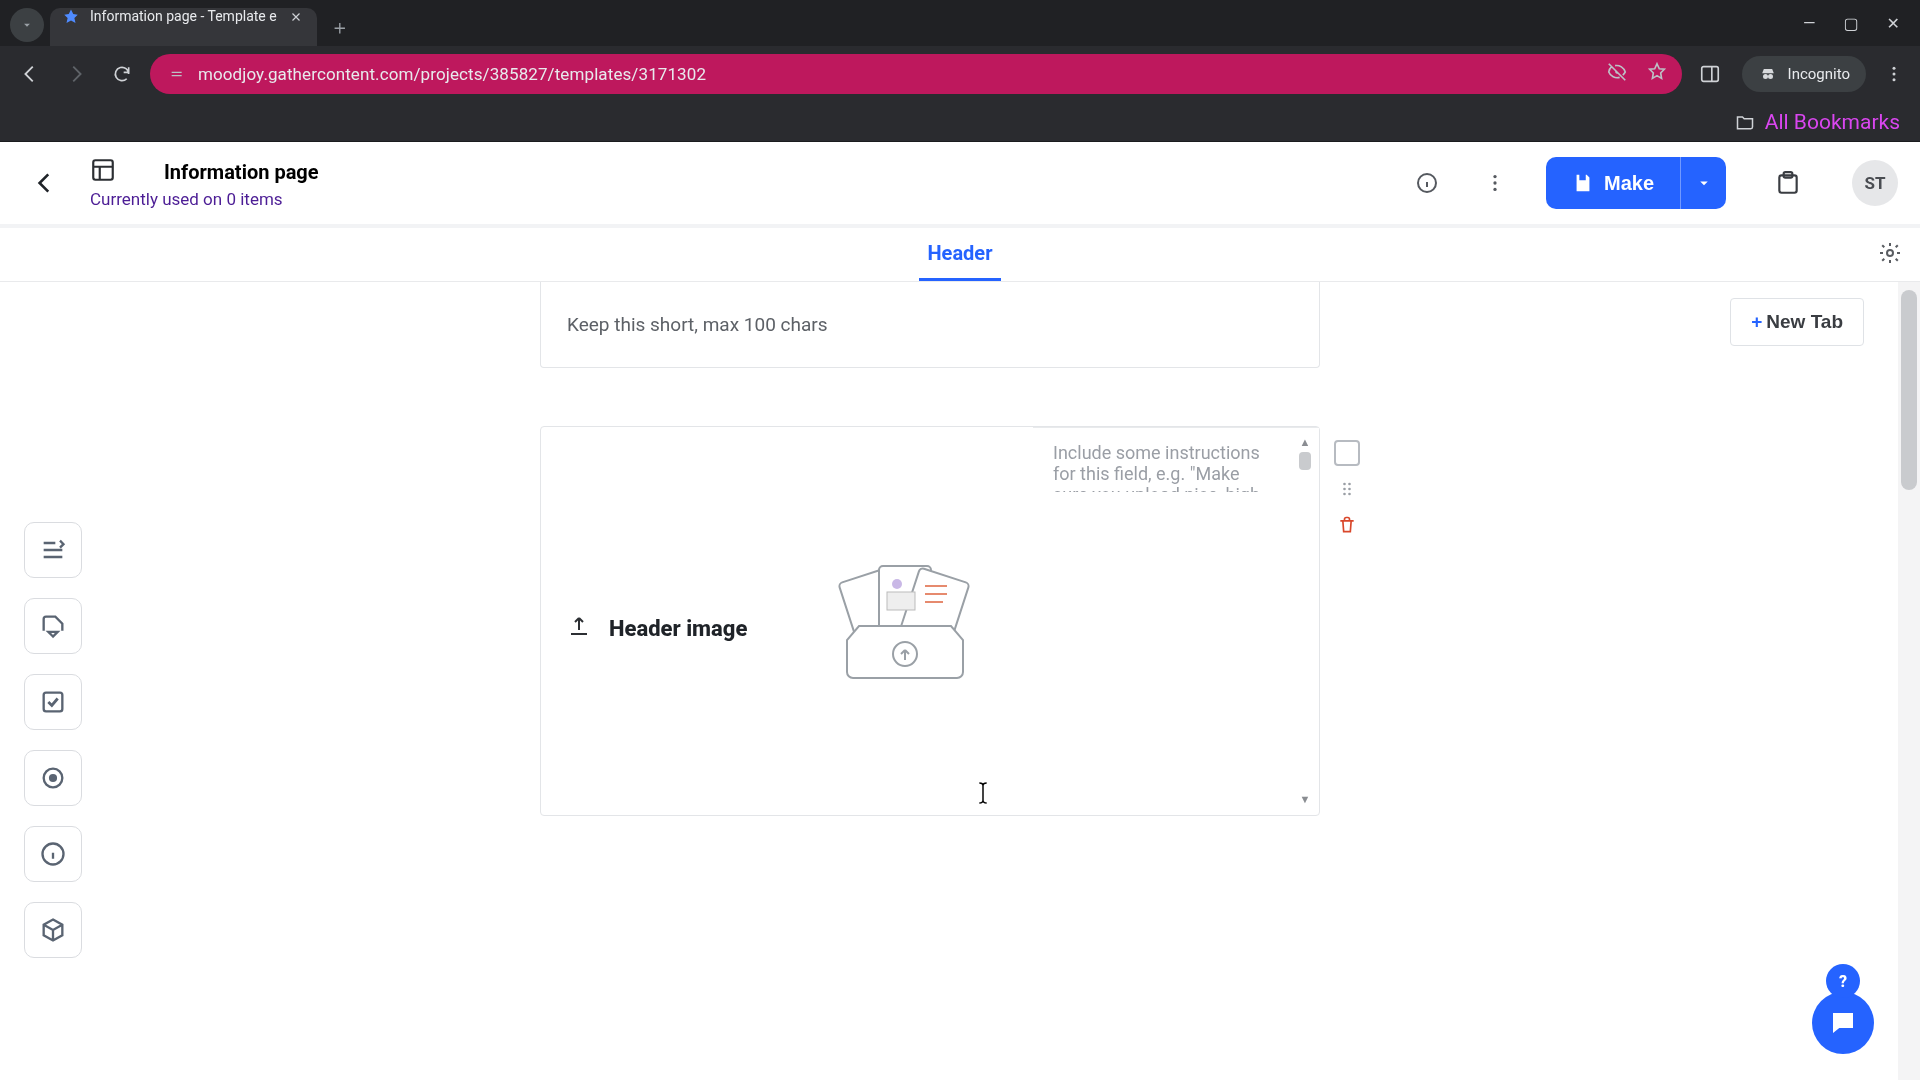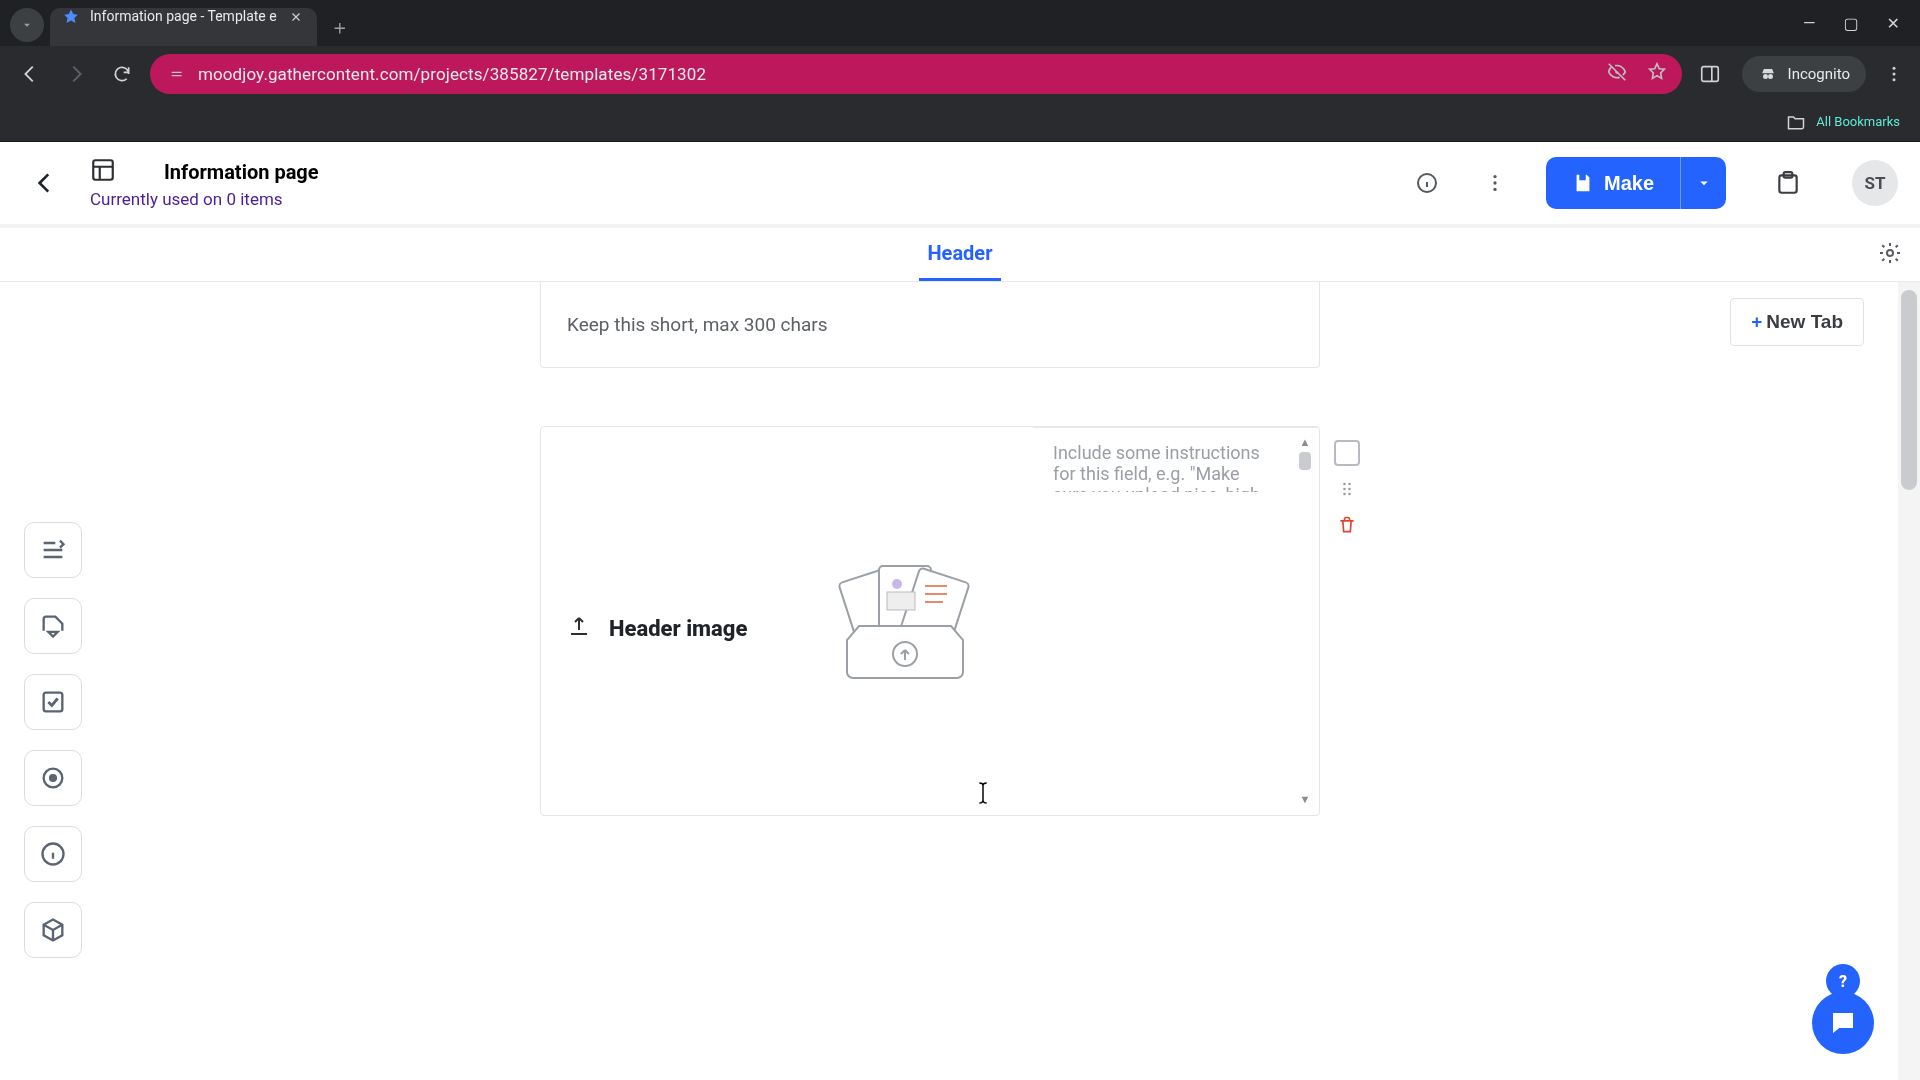--- a/index.html
+++ b/index.html
@@ -24,21 +24,21 @@
   .nav-btn.disabled{color:#5f6368;cursor:default;}
   .addr{flex:1;height:40px;background:#be185d;border-radius:22px;display:flex;align-items:center;padding:0 14px;gap:12px;color:#bdc1c6;}
   .addr .lock{width:22px;height:22px;display:flex;align-items:center;justify-content:center;}
   .addr .url{font-size:17px;letter-spacing:.1px;color:#e8eaed;flex:1;white-space:nowrap;overflow:hidden;}
   .addr .right-icons{display:flex;align-items:center;gap:18px;}
   .tb-right{display:flex;align-items:center;gap:14px;}
   .incognito-pill{display:flex;align-items:center;gap:10px;background:#3c4043;color:#e8eaed;height:36px;padding:0 16px;border-radius:20px;font-size:15px;}
   .kebab{width:28px;display:flex;align-items:center;justify-content:center;color:#cfd2d6;cursor:pointer;}
 
   .bookmarks-bar{height:40px;background:#2a2b2f;display:flex;align-items:center;justify-content:flex-end;padding:0 20px;border-bottom:1px solid #1b1c1e;}
-  .allbm{display:flex;align-items:center;gap:10px;color:#5eead4;font-size:13px;cursor:pointer;}
+  .allbm{display:flex;align-items:center;gap:10px;color:#d946ef;font-size:21px;cursor:pointer;}
 
   
   .viewport{position:relative;height:calc(1080px - 46px - 56px - 40px);background:#fff;overflow:hidden;}
 
   .app-header{height:86px;background:#fff;border-bottom:4px solid #f2f3f5;display:flex;align-items:center;padding:0 22px;gap:22px;}
   .back-btn{width:46px;height:46px;display:flex;align-items:center;justify-content:center;color:#1f2328;cursor:pointer;}
   .title-block{display:flex;flex-direction:column;gap:2px;}
   .title-row{display:flex;align-items:center;gap:12px;}
   .title-row svg{width:26px;height:26px;color:#2c2f33;}
   .page-title{font-size:20px;font-weight:700;color:#000000;margin-left:36px;}
@@ -305,21 +305,21 @@
 
     <button class="new-tab-btn">
       <span class="plus">+</span><span>New Tab</span>
     </button>
 
     <div class="vscroll">
       <div class="thumb"></div>
     </div>
 
     <div class="card card1">
-      <span class="txt">Keep this short, max 300 chars</span>
+      <span class="txt">Keep this short, max 100 chars</span>
     </div>
 
     <div class="card card2">
       <div class="head">
         <span>
           <svg viewBox="0 0 24 24">
               <path fill="none" stroke="currentColor" stroke-width="2" d="M12 16V4m0 0l-4 4m4-4l4 4M4 20h16"></path>
             </svg>
         </span>
         <span class="field-title">Header image</span>

